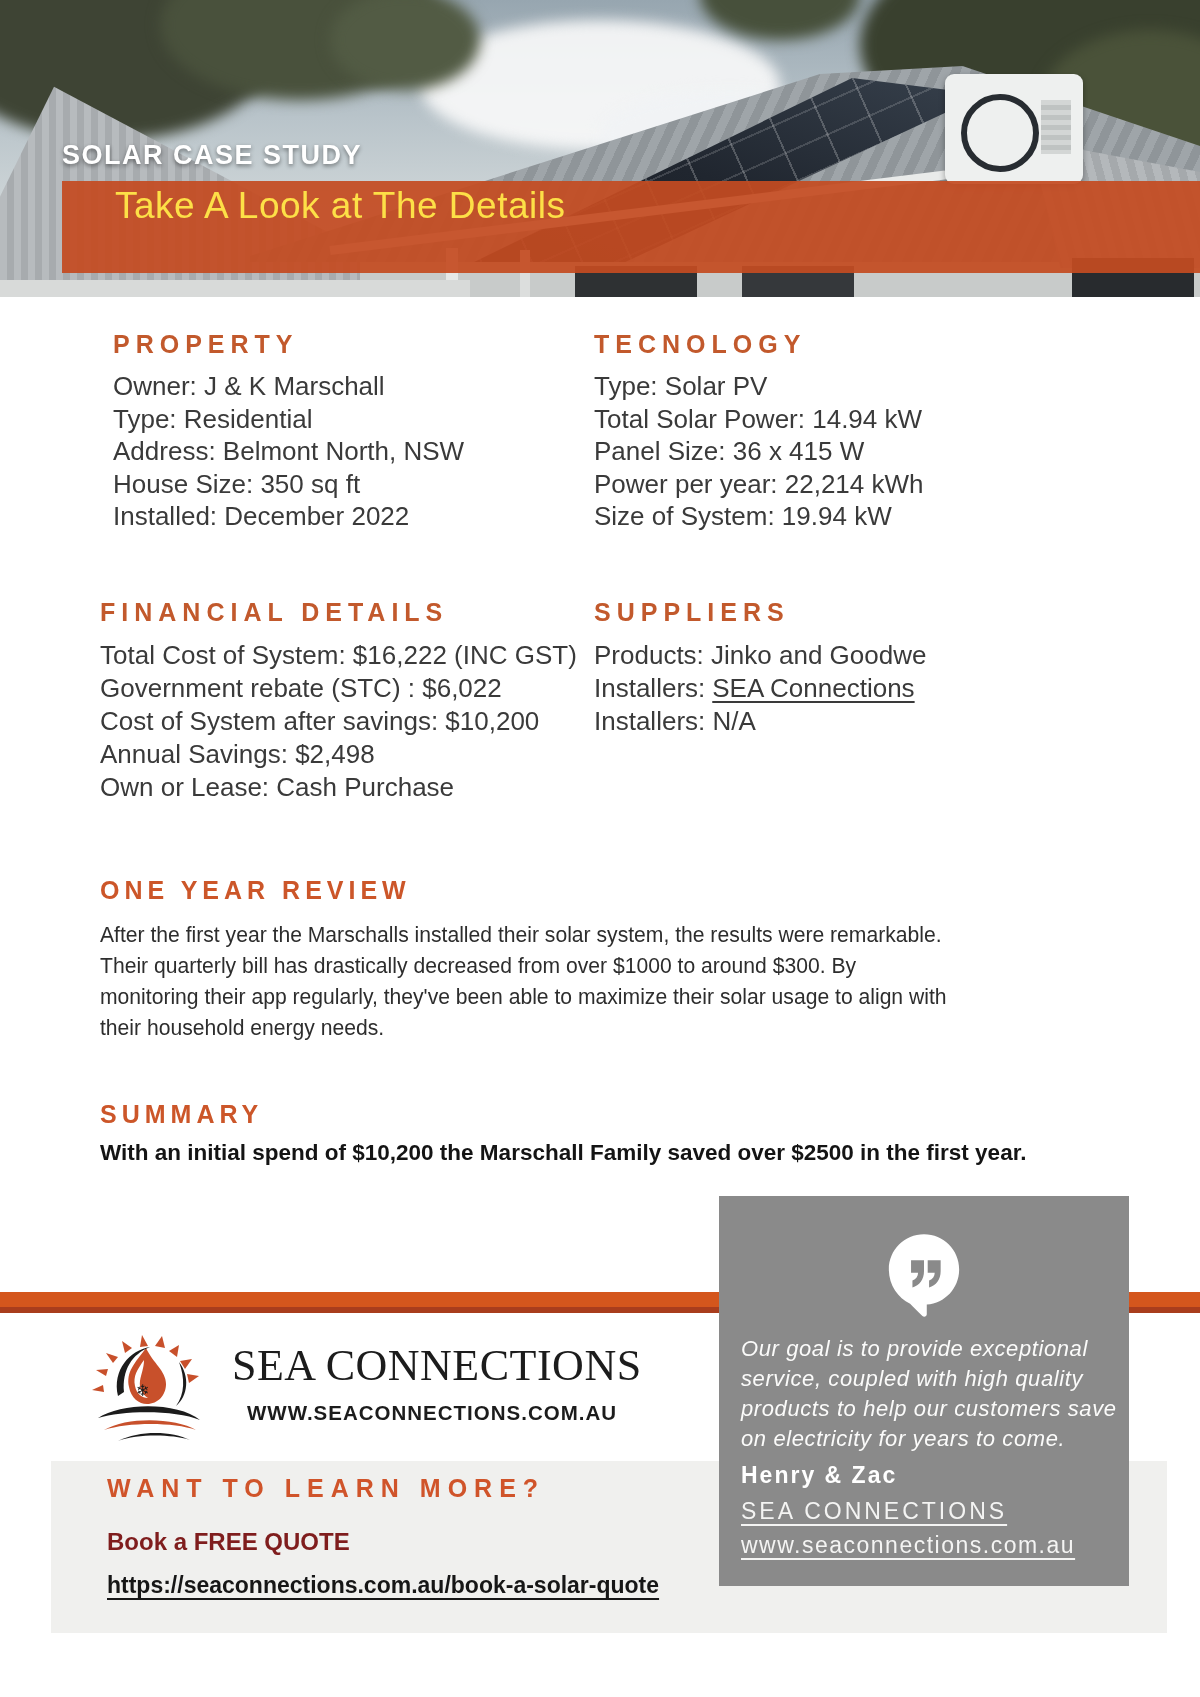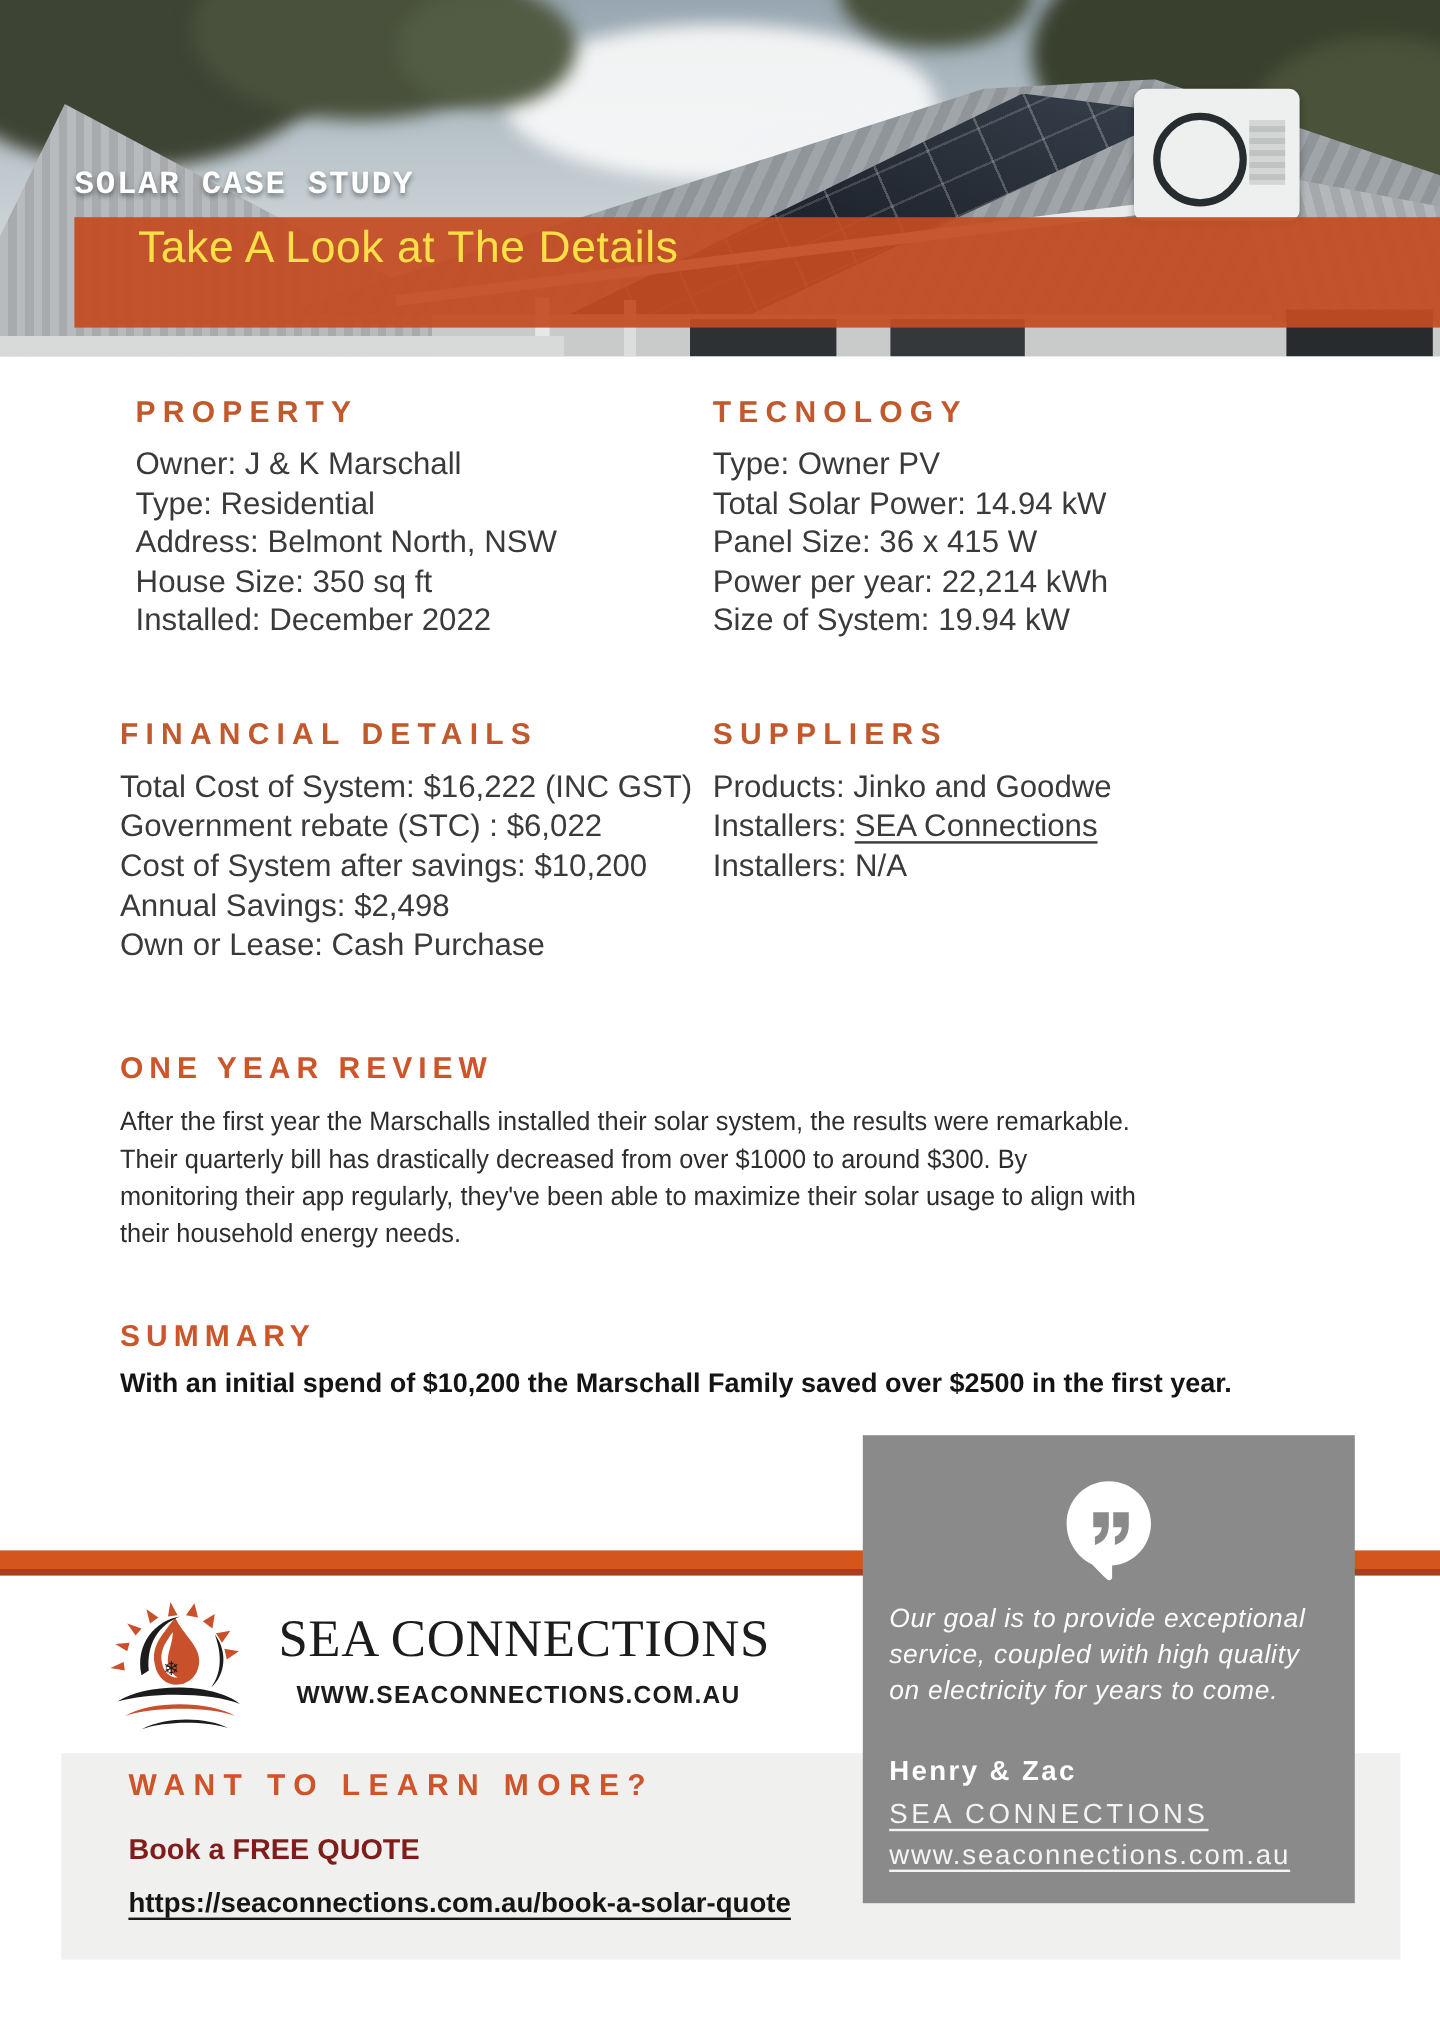--- a/index.html
+++ b/index.html
@@ -41,21 +41,21 @@
   .ac-fan{position:absolute;left:16px;top:20px;width:66px;height:66px;border-radius:50%;
       border:6px solid #272c31;background:radial-gradient(circle,#11141 8%,#5a6167 30%,#1b1f23 70%);}
   .ac-vents{position:absolute;right:12px;top:26px;width:30px;height:54px;
       background:repeating-linear-gradient(180deg,#d3d6d5 0 5px,#bfc3c2 5px 10px);}
   .win1{position:absolute;left:575px;top:266px;width:122px;height:31px;background:#2e3133;}
   .win2{position:absolute;left:742px;top:266px;width:112px;height:31px;background:#35383b;}
   .win3{position:absolute;left:1072px;top:258px;width:122px;height:39px;background:#282b2e;}
   .post1{position:absolute;left:446px;top:248px;width:12px;height:49px;background:#e6e8e7;}
   .post2{position:absolute;left:520px;top:250px;width:10px;height:47px;background:#dcdedd;}
   .kicker{position:absolute;left:62px;top:140px;font-size:27px;font-weight:bold;color:#ffffff;
-      letter-spacing:1.5px;text-shadow:0 2px 4px rgba(0,0,0,.45);font-family:Liberation Mono, monospace;}
+      letter-spacing:1.5px;text-shadow:0 2px 4px rgba(0,0,0,.45);}
   .banner{position:absolute;left:62px;top:181px;width:1138px;height:92px;
       background:rgba(196,75,33,.93);}
   .banner-title{position:absolute;left:53px;top:4px;font-size:37px;font-weight:normal;
       color:#fde047;letter-spacing:.5px;}
   
   .sec-head{position:absolute;font-size:25px;font-weight:bold;letter-spacing:6px;color:#c2592c;}
   .sec-head.warm{color:#cc5629;}
   .info-list{position:absolute;font-size:26px;line-height:32.5px;color:#3a3a3a;}
   .info-list.fin{line-height:33px;}
   .inline-link{text-decoration:underline;text-underline-offset:4px;color:#3a3a3a;}
@@ -131,21 +131,21 @@
   <div class="info-list" style="left:113px;top:370px;">
     <div>Owner: J &amp; K Marschall</div>
     <div>Type: Residential</div>
     <div>Address: Belmont North, NSW</div>
     <div>House Size: 350 sq ft</div>
     <div>Installed: December 2022</div>
   </div>
 
   <div class="sec-head" style="left:594px;top:330px;">TECNOLOGY</div>
   <div class="info-list" style="left:594px;top:370px;">
-    <div>Type: Owner PV</div>
+    <div>Type: Solar PV</div>
     <div>Total Solar Power: 14.94 kW</div>
     <div>Panel Size: 36 x 415 W</div>
     <div>Power per year: 22,214 kWh</div>
     <div>Size of System: 19.94 kW</div>
   </div>
 
   <div class="sec-head" style="left:100px;top:598px;">FINANCIAL DETAILS</div>
   <div class="info-list fin" style="left:100px;top:639px;">
     <div>Total Cost of System: $16,222 (INC GST)</div>
     <div>Government rebate (STC) : $6,022</div>
@@ -183,20 +183,21 @@
       <path d="M40 2 C61.1 2 78 18.9 78 40 C78 60 63 76.5 43 78 L43 88.5 C43 91 40 92.2 38.3 90.4
                C33.5 85.7 28.5 80.6 25 77 C11.8 70.8 2 56.8 2 40 C2 18.9 18.9 2 40 2 Z" fill="#ffffff"></path>
       <path d="M26 30 L40 30 L40 42 C40 51 35 57.5 27.5 59.5 L27.5 52 C31.5 50.5 33.5 47.5 33.6 43.5
                L26 43.5 Z" fill="#8a8a8a"></path>
       <path d="M44 30 L58 30 L58 42 C58 51 53 57.5 45.5 59.5 L45.5 52 C49.5 50.5 51.5 47.5 51.6 43.5
                L44 43.5 Z" fill="#8a8a8a"></path>
     </svg>
     <div class="quote-lines">
       <div>Our goal is to provide exceptional</div>
       <div>service, coupled with high quality</div>
+      <div>products to help our customers save</div>
       <div>on electricity for years to come.</div>
     </div>
     <div class="quote-author">Henry &amp; Zac</div>
     <div class="quote-company">SEA CONNECTIONS</div>
     <div class="quote-site">www.seaconnections.com.au</div>
   </div>
 
   <svg class="brand-logo" viewBox="0 0 142 114">
     <g fill="#c8502b">
       <path d="M20 58 L8 56 L19 51 Z"></path>

